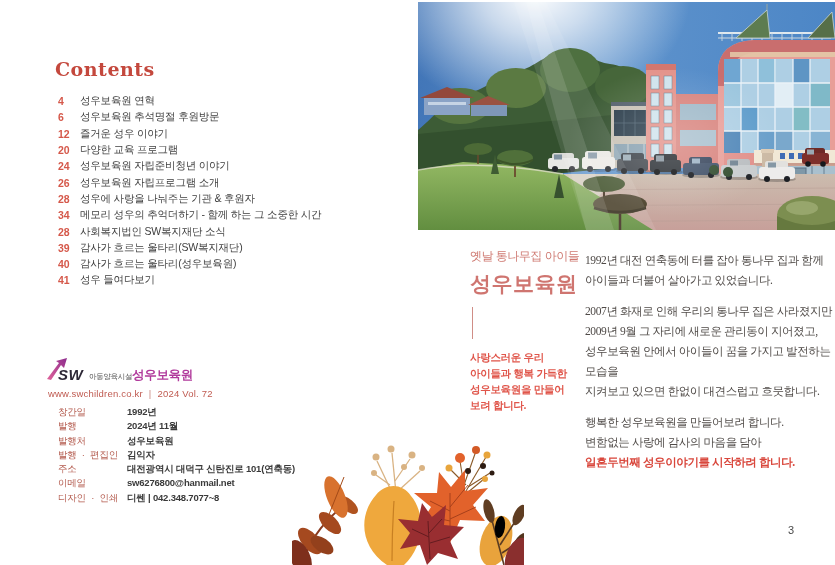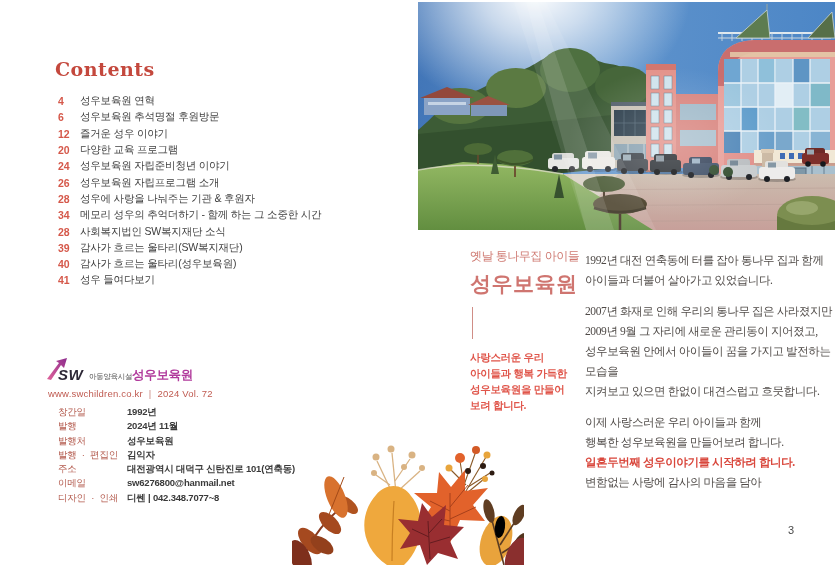--- a/index.html
+++ b/index.html
@@ -435,24 +435,23 @@
           <div class="line">1992년 대전 연축동에 터를 잡아 통나무 집과 함께</div>
           <div class="line">아이들과 더불어 살아가고 있었습니다.</div>
         </div>
         <div class="para">
           <div class="line">2007년 화재로 인해 우리의 통나무 집은 사라졌지만</div>
           <div class="line">2009년 9월 그 자리에 새로운 관리동이 지어졌고,</div>
           <div class="line">성우보육원 안에서 아이들이 꿈을 가지고 발전하는 모습을</div>
           <div class="line">지켜보고 있으면 한없이 대견스럽고 흐뭇합니다.</div>
         </div>
         <div class="para">
-          <div class="line">이제 사랑스러운 우리 아이들과 함께</div>
           <div class="line">행복한 성우보육원을 만들어보려 합니다.</div>
+          <div class="line">변함없는 사랑에 감사의 마음을 담아</div>
           <div class="line highlight">일흔두번째 성우이야기를 시작하려 합니다.</div>
-          <div class="line">변함없는 사랑에 감사의 마음을 담아</div>
         </div>
       </div>
 
     <div class="page-number">3</div>
   </div>
 
   <svg class="leaves" width="232" height="124" viewBox="0 0 232 124">
 
     <g stroke="#d9b383" stroke-width="1.3" fill="none">
       <path d="M105,62 L85,20"></path>

